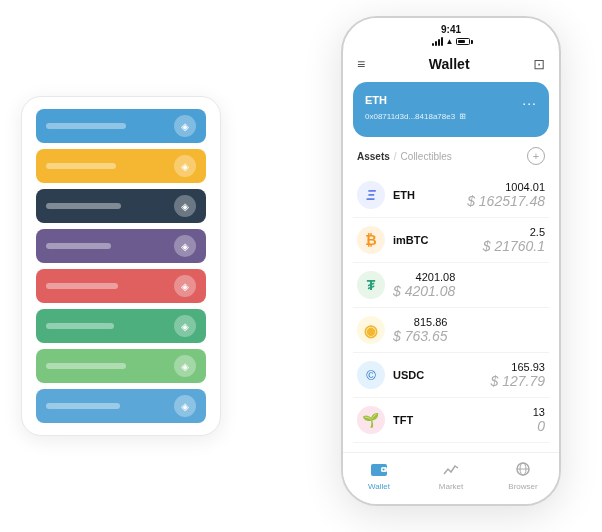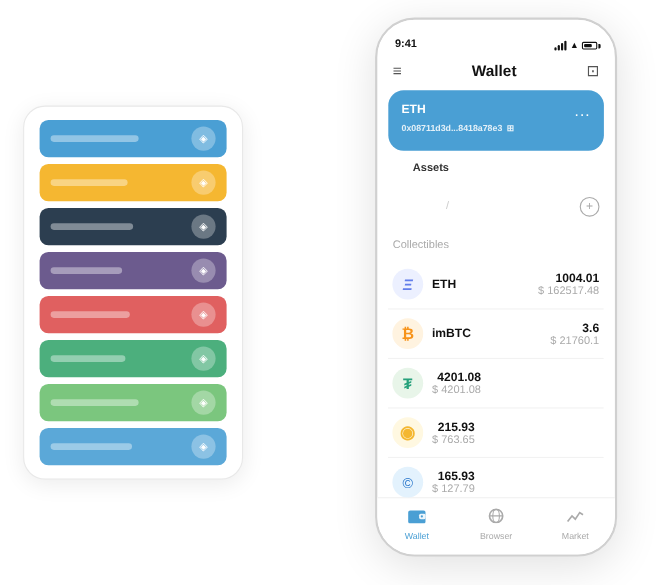--- a/index.html
+++ b/index.html
@@ -95,24 +95,25 @@
       overflow: hidden;
       z-index: 2;
       display: flex;
       flex-direction: column;
     }
 
     .phone-status-bar {
       height: 28px;
       background: white;
       display: flex;
-      align-items: flex-end;
+      align-items: center;
       justify-content: space-between;
       padding: 6px 16px 0;
       flex-shrink: 0;
+      flex-direction: column;
     }
 
     .status-time {
       font-size: 10px;
       font-weight: 600;
       color: #111;
     }
 
     .status-icons {
       display: flex;
@@ -219,21 +220,20 @@
       letter-spacing: 1px;
     }
 
     .eth-card-address {
       font-size: 8px;
       opacity: 0.85;
       margin-bottom: 6px;
       display: flex;
       align-items: flex-end;
       gap: 4px;
-      font-weight: bold;
     }
 
     .eth-card-amount {
       font-size: 20px;
       font-weight: 700;
       text-align: right;
     }
 
     .eth-card-amount .dollar {
       font-size: 11px;
@@ -245,23 +245,22 @@
     .assets-header {
       display: flex;
       align-items: center;
       justify-content: space-between;
       padding: 0 14px 8px;
       flex-shrink: 0;
     }
 
     .assets-tabs {
       display: flex;
-      gap: 24px;
+      gap: 4px;
       align-items: flex-end;
-      flex-direction: column;
     }
 
     .assets-tab {
       font-size: 10px;
       color: #333;
       font-weight: 600;
       cursor: pointer;
     }
 
     .assets-tab.active {
@@ -328,27 +327,28 @@
       font-weight: 600;
       color: #111;
     }
 
     .asset-values {
       text-align: right;
     }
 
     .asset-amount {
       font-size: 11px;
-      font-weight: 700;
+      font-weight: 400;
       color: #111;
     }
 
     .asset-usd {
-      font-size: 10px;
+      font-size: 14px;
       color: #aaa;
+      font-style: italic;
     }
 
     
     .bottom-nav {
       height: 52px;
       background: white;
       border-top: 1px solid #f0f0f0;
       display: flex;
       align-items: center;
       justify-content: space-around;
@@ -487,43 +487,46 @@
           <div class="asset-usd">$ 162517.48</div>
         </div>
       </div>
 
       <div class="asset-row">
         <div class="asset-icon imbtc-color" style="color:#f7931a;font-weight:bold;">₿</div>
         <div class="asset-info">
           <div class="asset-name">imBTC</div>
         </div>
         <div class="asset-values">
-          <div class="asset-amount">3.6</div>
+          <div class="asset-amount">2.5</div>
           <div class="asset-usd">$ 21760.1</div>
         </div>
       </div>
 
       <div class="asset-row">
         <div class="asset-icon usdt-color" style="color:#26a17b;font-weight:bold;">₮</div>
         <div class="asset-values">
           <div class="asset-amount">4201.08</div>
           <div class="asset-usd">$ 4201.08</div>
         </div>
       </div>
 
       <div class="asset-row">
         <div class="asset-icon dai-color" style="color:#f4b731;font-size:16px;font-weight:bold;">◉</div>
         <div class="asset-values">
-          <div class="asset-amount">215.93</div>
+          <div class="asset-amount">815.86</div>
           <div class="asset-usd">$ 763.65</div>
         </div>
       </div>
 
       <div class="asset-row">
         <div class="asset-icon usdc-color" style="color:#2775ca;font-size:13px;">©</div>
+        <div class="asset-info">
+          <div class="asset-name">USDC</div>
+        </div>
         <div class="asset-values">
           <div class="asset-amount">165.93</div>
           <div class="asset-usd">$ 127.79</div>
         </div>
       </div>
 
       <div class="asset-row">
         <div class="asset-icon tft-color" style="font-size:14px;">🌱</div>
         <div class="asset-info">
           <div class="asset-name">TFT</div>
@@ -543,31 +546,31 @@
             <rect x="0" y="2" width="16" height="12" rx="2" fill="#4a9fd4"></rect>
             <rect x="10" y="5" width="6" height="5" rx="1.5" fill="white" opacity="0.9"></rect>
             <circle cx="12.5" cy="7.5" r="1" fill="#4a9fd4"></circle>
           </svg>
         </span>
         <span class="nav-label active">Wallet</span>
       </div>
       <div class="nav-item">
         <span class="nav-icon">
           <svg width="16" height="14" viewBox="0 0 16 14" fill="none">
+            <polyline points="1,12 5,7 8,10 12,4 15,6" stroke="#aaa" stroke-width="1.5" fill="none"></polyline>
+          </svg>
+        </span>
+        <span class="nav-label">Market</span>
+      </div>
+      <div class="nav-item">
+        <span class="nav-icon">
+          <svg width="16" height="14" viewBox="0 0 16 14" fill="none">
             <circle cx="8" cy="7" r="6" stroke="#aaa" stroke-width="1.5"></circle>
             <ellipse cx="8" cy="7" rx="3" ry="6" stroke="#aaa" stroke-width="1"></ellipse>
             <line x1="2" y1="7" x2="14" y2="7" stroke="#aaa" stroke-width="1"></line>
           </svg>
         </span>
         <span class="nav-label">Browser</span>
       </div>
-      <div class="nav-item">
-        <span class="nav-icon">
-          <svg width="16" height="14" viewBox="0 0 16 14" fill="none">
-            <polyline points="1,12 5,7 8,10 12,4 15,6" stroke="#aaa" stroke-width="1.5" fill="none"></polyline>
-          </svg>
-        </span>
-        <span class="nav-label">Market</span>
-      </div>
     </div>
 
   </div>
 </div>
 
 </body></html>

